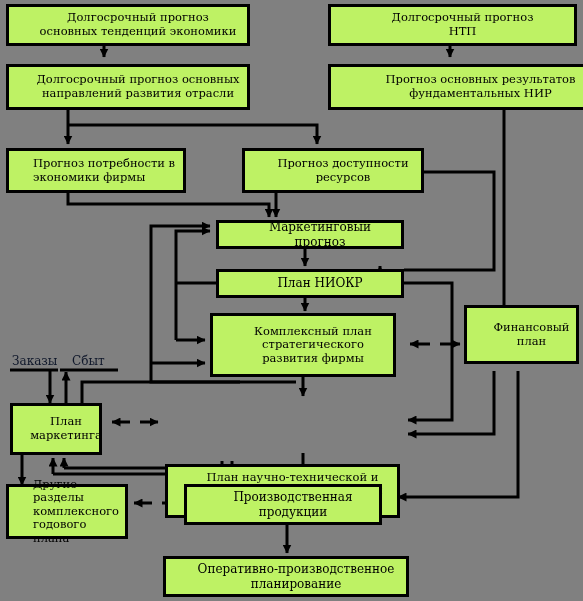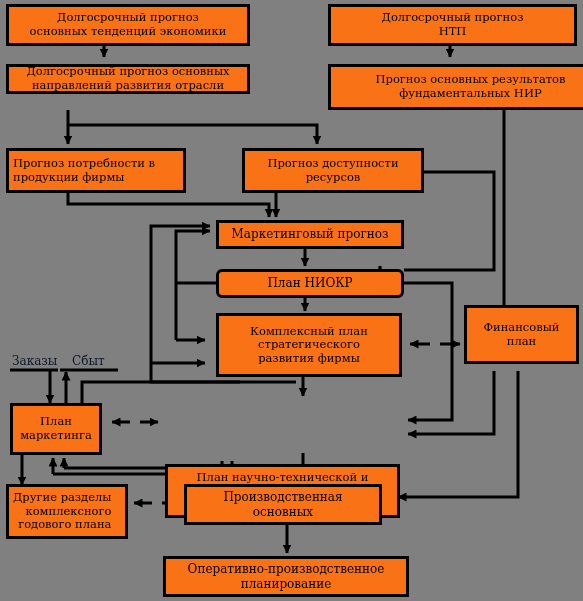--- a/index.html
+++ b/index.html
@@ -19,31 +19,32 @@
   }
   #svg-layer {
     position: absolute;
     left: 0;
     top: 0;
     width: 583px;
     height: 601px;
   }
   .node {
     position: absolute;
-    background: #f97316;
+    background: #bef264;
     border: 3px solid #000000;
     box-sizing: border-box;
     display: flex;
     align-items: center;
     justify-content: center;
     text-align: center;
     color: #000000;
     font-family: "DejaVu Serif", serif;
     line-height: 1.18;
     z-index: 5;
+    padding-left: 20px;
   }
   .node span {
     display: block;
     padding: 0 4px;
     white-space: pre-line;
   }
   .edge-label {
     position: absolute;
     color: #0f172a;
     font-family: "DejaVu Serif", serif;
@@ -142,49 +143,49 @@
   <div class="node" style="left:6px; top:4px; width:244px; height:42px; font-size:11.5px;">
     <span>Долгосрочный прогноз
 основных тенденций экономики</span>
   </div>
 
   <div class="node" style="left:328px; top:4px; width:249px; height:42px; font-size:11.5px;">
     <span>Долгосрочный прогноз
 НТП</span>
   </div>
 
-  <div class="node" style="left:6px; top:64px; width:244px; height:30px; font-size:11.5px;">
+  <div class="node" style="left:6px; top:64px; width:244px; height:46px; font-size:11.5px;">
     <span>Долгосрочный прогноз основных
 направлений развития отрасли</span>
   </div>
 
   <div class="node" style="left:328px; top:64px; width:285px; height:46px; font-size:11.5px;">
     <span>Прогноз основных результатов
 фундаментальных НИР</span>
   </div>
 
   <div class="node" style="left:6px; top:148px; width:180px; height:45px; font-size:11.5px; justify-content:flex-start; text-align:left;">
     <span>Прогноз потребности в
-продукции фирмы</span>
+экономики фирмы</span>
   </div>
 
   <div class="node" style="left:242px; top:148px; width:182px; height:45px; font-size:11.5px;">
     <span>Прогноз доступности
 ресурсов</span>
   </div>
 
   <div class="node" style="left:216px; top:220px; width:188px; height:29px; font-size:12px;">
     <span>Маркетинговый прогноз</span>
   </div>
 
-  <div class="node" style="left:216px; top:269px; width:188px; height:29px; font-size:12px;border-radius:6px;">
+  <div class="node" style="left:216px; top:269px; width:188px; height:29px; font-size:12px;">
     <span>План НИОКР</span>
   </div>
 
-  <div class="node" style="left:216px; top:313px; width:186px; height:64px; font-size:11.5px;">
+  <div class="node" style="left:210px; top:313px; width:186px; height:64px; font-size:11.5px;">
     <span>Комплексный план
 стратегического
 развития фирмы</span>
   </div>
 
   <div class="node" style="left:464px; top:305px; width:115px; height:59px; font-size:11.5px;">
     <span>Финансовый
 план</span>
   </div>
 
@@ -192,29 +193,29 @@
     <span>План
 маркетинга</span>
   </div>
 
   <div class="node" style="left:165px; top:421px; width:235px; height:54px; font-size:11.5px;margin-top:43px;">
     <span>План научно-технической и
 организационной подготовки
 производства</span>
   </div>
 
-  <div class="node" style="left:6px; top:484px; width:122px; height:55px; font-size:11.5px; justify-content:flex-start; text-align:right;">
+  <div class="node" style="left:6px; top:484px; width:122px; height:55px; font-size:11.5px; justify-content:flex-start; text-align:left;">
     <span>Другие разделы
 комплексного
 годового плана</span>
   </div>
 
   <div class="node" style="left:184px; top:484px; width:198px; height:41px; font-size:12px;">
     <span>Производственная
-основных</span>
+продукции</span>
   </div>
 
   <div class="node" style="left:163px; top:556px; width:246px; height:41px; font-size:12px;">
     <span>Оперативно-производственное
 планирование</span>
   </div>
 
   <div class="edge-label" style="left:12px; top:355px;">
     <span>Заказы</span>
   </div>

